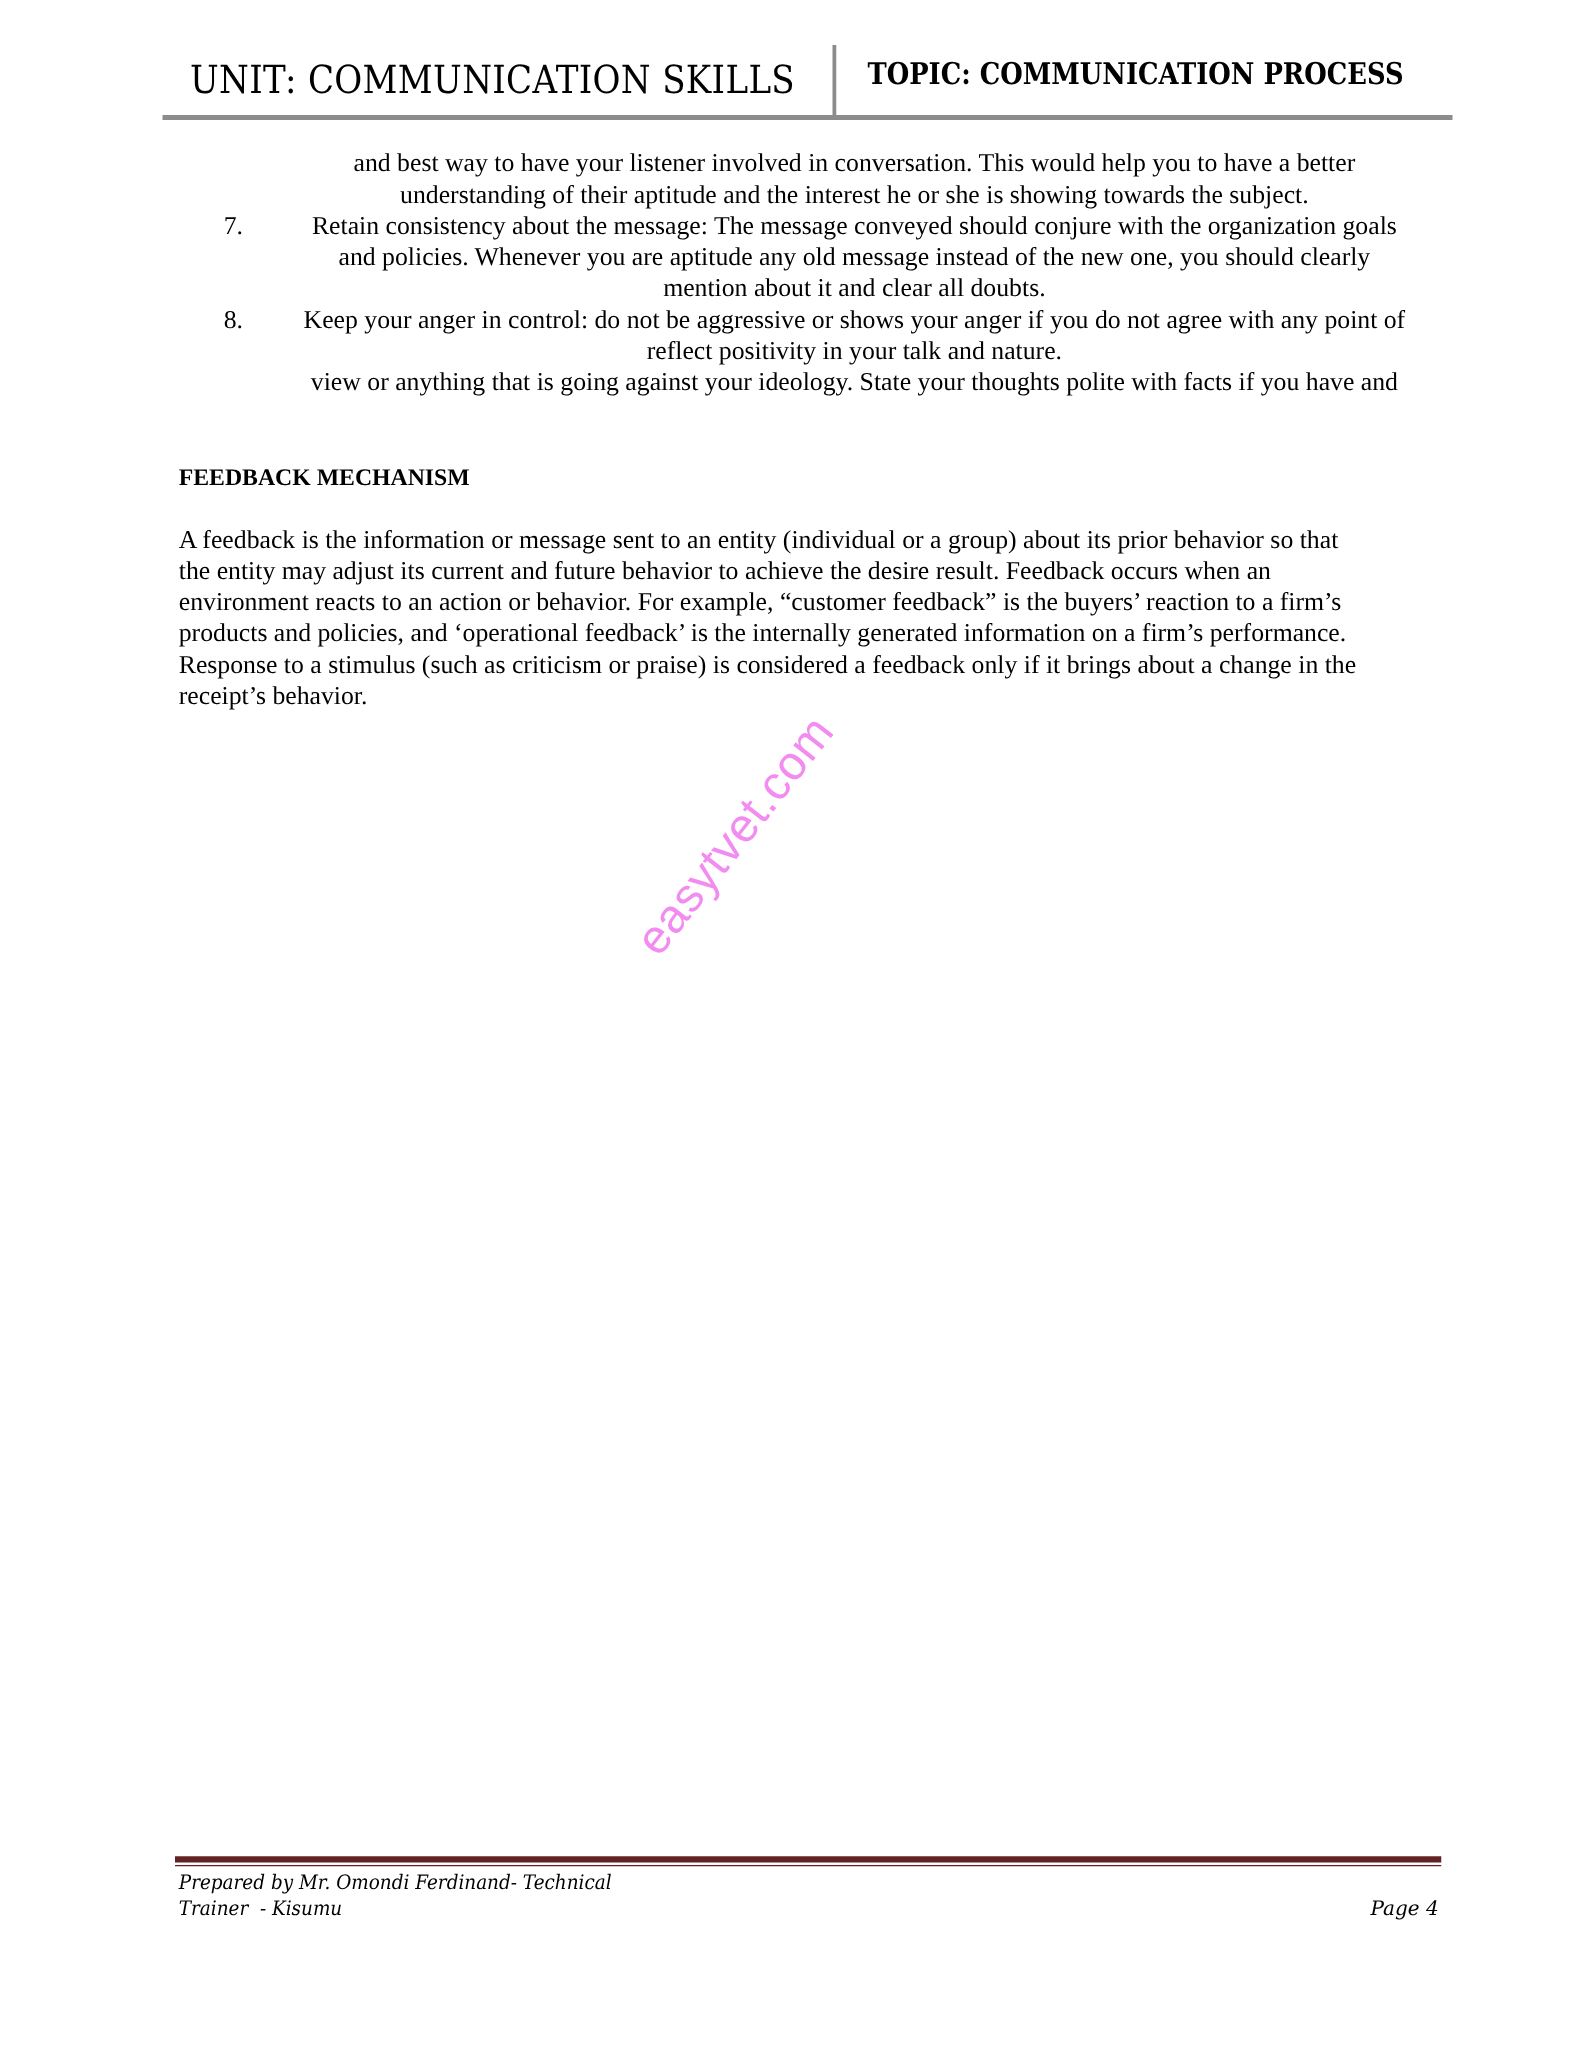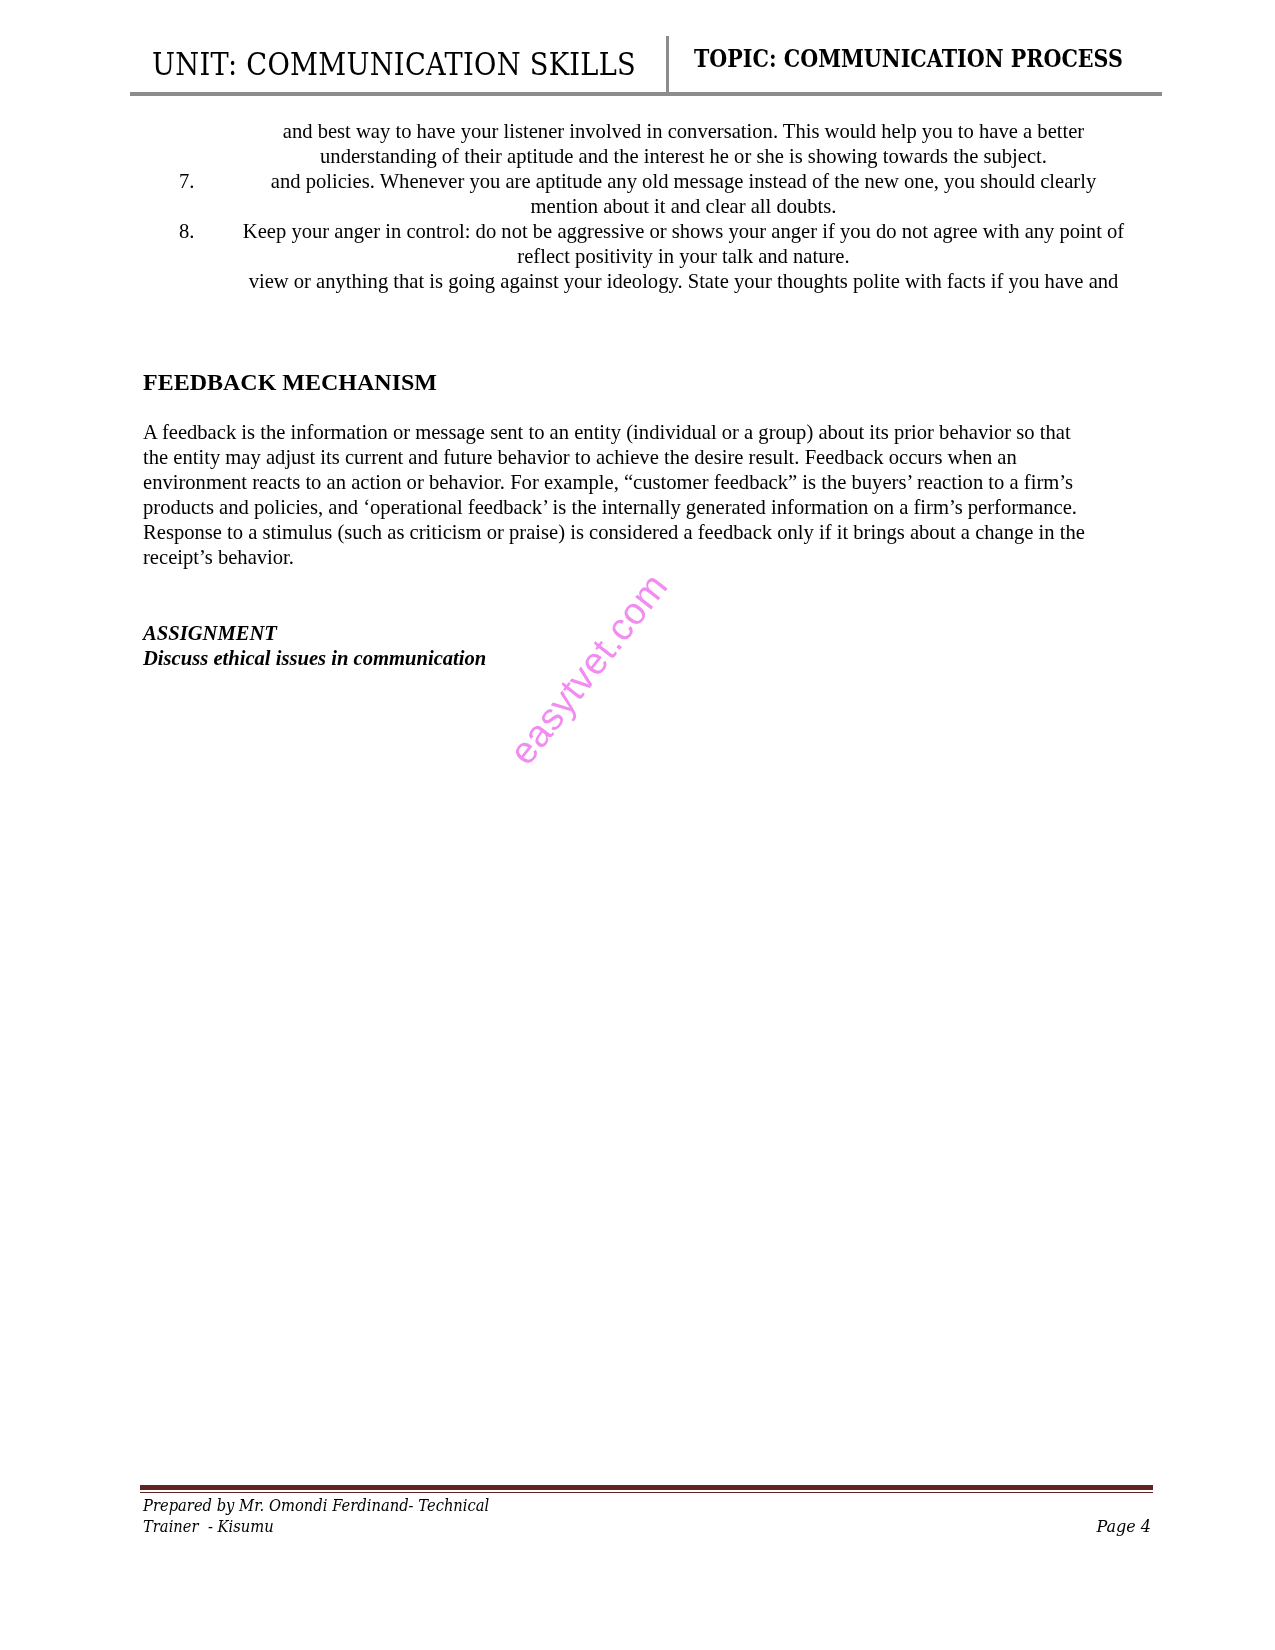--- a/index.html
+++ b/index.html
@@ -11,21 +11,21 @@
   .header-rule { position: absolute; left: 0; right: 0; bottom: 0; height: 4px; background: #8c8c8c; }
   .header-divider { position: absolute; left: 536px; top: 2px; width: 3px; height: 58px; background: #8c8c8c; }
   .unit-title { position: absolute; left: 22px; top: 12px; font-family: "DejaVu Serif", serif; font-size: 31px; letter-spacing: 0.3px; transform: scaleX(0.88); transform-origin: left top; white-space: nowrap; }
   .topic-title { position: absolute; left: 564px; top: 10px; font-family: "DejaVu Serif", serif; font-weight: bold; font-size: 24px; transform: scaleX(0.86); transform-origin: left top; white-space: nowrap; }
 
   
   .body-text { font-family: "Liberation Serif", serif; font-size: 20.6px; line-height: 25px; }
   .list { position: absolute; left: 143px; top: 119px; width: 1010px; margin: 0; padding: 0; list-style: none; }
   .list-line { position: relative; padding-left: 71px; text-align: center; }
   .list-num { position: absolute; left: 36px; top: 0; }
-  .section-heading { position: absolute; left: 143px; top: 370px; font-family: "Liberation Serif", serif; font-weight: bold; font-size: 24px; line-height: 25px; white-space: nowrap; }
+  .section-heading { position: absolute; left: 143px; top: 370px; font-family: "Liberation Serif", serif; font-weight: bold; font-size: 19px; line-height: 25px; white-space: nowrap; }
   .paragraph { position: absolute; left: 143px; top: 420px; width: 1000px; }
   .para-line { white-space: nowrap; }
   .assignment { position: absolute; left: 143px; top: 621px; font-family: "Liberation Serif", serif; font-weight: bold; font-style: italic; font-size: 20.6px; line-height: 25px; white-space: nowrap; }
 
   
   .watermark { position: absolute; left: 518px; top: 738px; font-family: "Liberation Sans", sans-serif; font-size: 38px; color: #f28cf0; transform: rotate(-52deg); transform-origin: left center; white-space: nowrap; letter-spacing: 0.5px; }
 
   
   .footer-rule-thick { position: absolute; left: 140px; top: 1485px; width: 1013px; height: 5px; background: #622423; }
   .footer-rule-thin { position: absolute; left: 140px; top: 1492px; width: 1013px; height: 1px; background: #622423; }
@@ -44,20 +44,21 @@
     <div class="header-rule"></div>
   </div>
 
   <div class="list body-text">
     <div class="list-line">and best way to have your listener involved in conversation. This would help you to have a better</div>
     <div class="list-line">understanding of their aptitude and the interest he or she is showing towards the subject.</div>
 
     <div>
       <div class="list-line">
         <span class="list-num">7.</span>
+        <span>Retain consistency about the message: The message conveyed should conjure with the organization goals</span>
       </div>
       <div class="list-line">and policies. Whenever you are aptitude any old message instead of the new one, you should clearly</div>
       <div class="list-line">mention about it and clear all doubts.</div>
     </div>
 
     <div>
       <div class="list-line">
         <span class="list-num">8.</span>
         <span>Keep your anger in control: do not be aggressive or shows your anger if you do not agree with any point of</span>
       </div>
@@ -70,24 +71,20 @@
 
   <div class="paragraph body-text">
     <div class="para-line">A feedback is the information or message sent to an entity (individual or a group) about its prior behavior so that</div>
     <div class="para-line">the entity may adjust its current and future behavior to achieve the desire result. Feedback occurs when an</div>
     <div class="para-line">environment reacts to an action or behavior. For example, “customer feedback” is the buyers’ reaction to a firm’s</div>
     <div class="para-line">products and policies, and ‘operational feedback’ is the internally generated information on a firm’s performance.</div>
     <div class="para-line">Response to a stimulus (such as criticism or praise) is considered a feedback only if it brings about a change in the</div>
     <div class="para-line">receipt’s behavior.</div>
   </div>
 
-  <div class="assignment">
-    <div>ASSIGNMENT</div>
-    <div>Discuss ethical issues in communication</div>
-  </div>
 
   <div class="watermark">easytvet.com</div>
 
   <div class="footer-rule-thick"></div>
   <div class="footer-rule-thin"></div>
   <div class="footer-text">
     <div>Prepared by Mr. Omondi Ferdinand- Technical</div>
     <div style="white-space: pre;">Trainer  - Kisumu</div>
   </div>
   <div class="page-number">Page 4</div>

